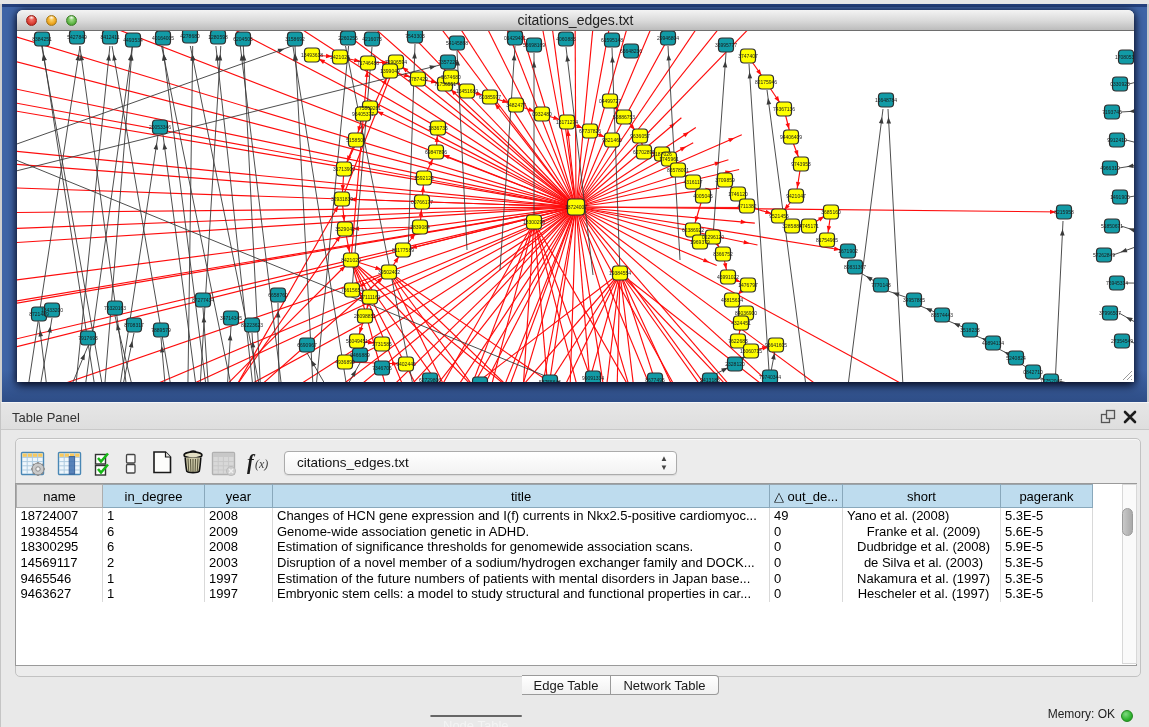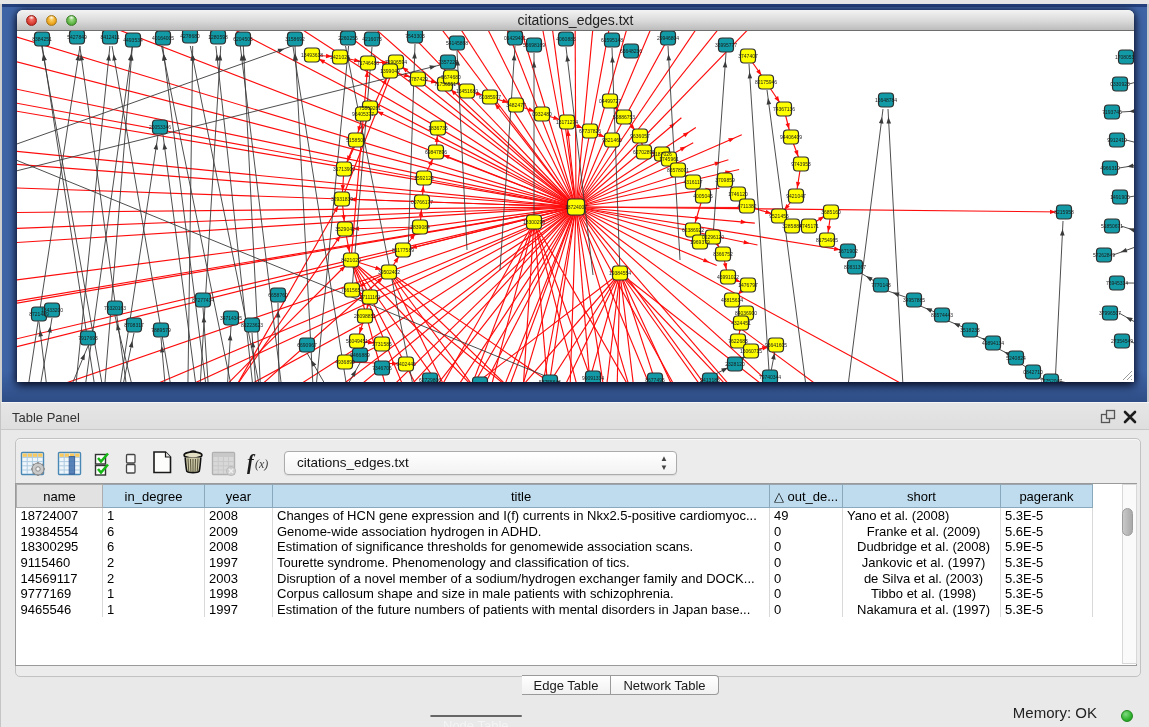--- a/index.html
+++ b/index.html
@@ -32,21 +32,21 @@
 table.grid th { background:#bedcee; border:1px solid #89a8bb; border-top:1px solid #9aa5ad; font-weight:normal; font-size:13px;
    height:23px; padding:0; overflow:hidden; white-space:nowrap; }
 table.grid th.first { background:#e2e2e2; border:1px solid #adadad; }
 table.grid td { height:15.7px; padding:0 0 0 4px; border-right:1px solid #d9d9d9; overflow:hidden; white-space:nowrap; }
 .tabwrap { position:absolute; left:415px; top:237px; height:20px; display:flex; font-size:13px; }
 .seg { border:1px solid #9a9a9a; border-left:none; background:linear-gradient(#ffffff,#f1f1f1); color:#1a1a1a;
    padding:0 12px; line-height:19px; }
 .seg.sel { background:linear-gradient(#8a8a8a,#6f6f6f); color:#f4f4f4; border-color:#666;
    border-radius:4px 0 0 4px; border-left:1px solid #666;margin-top:40px;}
 .seg.last { border-radius:0 4px 4px 0; }
-.memory { position:absolute; right:52px; bottom:6px; font-size:15px; color:#222; }
+.memory { position:absolute; right:34px; bottom:6px; font-size:12px; color:#222; }
 .memdot { position:absolute; right:16px; bottom:5px; width:12px; height:12px; border-radius:50%;
    background:radial-gradient(circle at 38% 32%, #7fd97f, #2fb32f 60%, #1d8f1d); border:1px solid #20851c;}
 .scroll { position:absolute; left:1107px; top:46px; width:15px; height:180px; background:#fafafa; border:1px solid #d8d8d8; }
 .tableborder { position:absolute; left:0px; top:45px; width:1122px; height:183px; border:1px solid #9a9a9a; background:#fff; }
 .thumb { position:absolute; left:1107px; top:70px; width:11px; height:28px; border-radius:6px; background:linear-gradient(90deg,#c9c9c9,#a9a9a9); border:1px solid #9b9b9b;}
 </style></head>
 <body>
 <div class="desktop">
   <div class="topline"></div>
     <div class="navline"></div>
@@ -940,73 +940,63 @@
             <td>Changes of HCN gene expression and I(f) currents in Nkx2.5-positive cardiomyoc...</td>
             <td>49</td>
             <td style="text-align:left">Yano et al. (2008)</td>
             <td>5.3E-5</td>
             <td style="border:none"></td>
           </tr>
 <tr>
             <td>19384554</td>
             <td>6</td>
             <td>2009</td>
-            <td>Genome-wide association hydrogen in ADHD.</td>
+            <td>Genome-wide association genetic in ADHD.</td>
             <td>0</td>
             <td style="text-align:center">Franke et al. (2009)</td>
             <td>5.6E-5</td>
             <td style="border:none"></td>
           </tr>
 <tr>
             <td>18300295</td>
             <td>6</td>
             <td>2008</td>
             <td>Estimation of significance thresholds for genomewide association scans.</td>
             <td>0</td>
             <td style="text-align:center">Dudbridge et al. (2008)</td>
             <td>5.9E-5</td>
             <td style="border:none"></td>
           </tr>
 <tr>
-            <td>9115460</td>
-            <td>2</td>
-            <td>1997</td>
-            <td>Tourette syndrome. Phenomenology and classification of tics.</td>
-            <td>0</td>
-            <td style="text-align:center">Jankovic et al. (1997)</td>
-            <td>5.3E-5</td>
-            <td style="border:none"></td>
-          </tr>
-<tr>
             <td>14569117</td>
             <td>2</td>
             <td>2003</td>
             <td>Disruption of a novel member of a sodium/hydrogen exchanger family and DOCK...</td>
             <td>0</td>
             <td style="text-align:center">de Silva et al. (2003)</td>
             <td>5.3E-5</td>
             <td style="border:none"></td>
           </tr>
 <tr>
-            <td>9777169</td>
-            <td>1</td>
-            <td>1998</td>
-            <td>Corpus callosum shape and size in male patients with schizophrenia.</td>
-            <td>0</td>
-            <td style="text-align:center">Tibbo et al. (1998)</td>
-            <td>5.3E-5</td>
-            <td style="border:none"></td>
-          </tr>
-<tr>
             <td>9465546</td>
             <td>1</td>
             <td>1997</td>
             <td>Estimation of the future numbers of patients with mental disorders in Japan base...</td>
             <td>0</td>
             <td style="text-align:center">Nakamura et al. (1997)</td>
+            <td>5.3E-5</td>
+            <td style="border:none"></td>
+          </tr>
+<tr>
+            <td>9463627</td>
+            <td>1</td>
+            <td>1997</td>
+            <td>Embryonic stem cells: a model to study structural and functional properties in car...</td>
+            <td>0</td>
+            <td style="text-align:center">Hescheler et al. (1997)</td>
             <td>5.3E-5</td>
             <td style="border:none"></td>
           </tr>
     </tbody>
       </table>
     <div class="scroll"></div>
       <div class="thumb"></div>
     <div class="tabwrap">
         <div class="seg sel">Node Table</div>
         <div class="seg">Edge Table</div>

